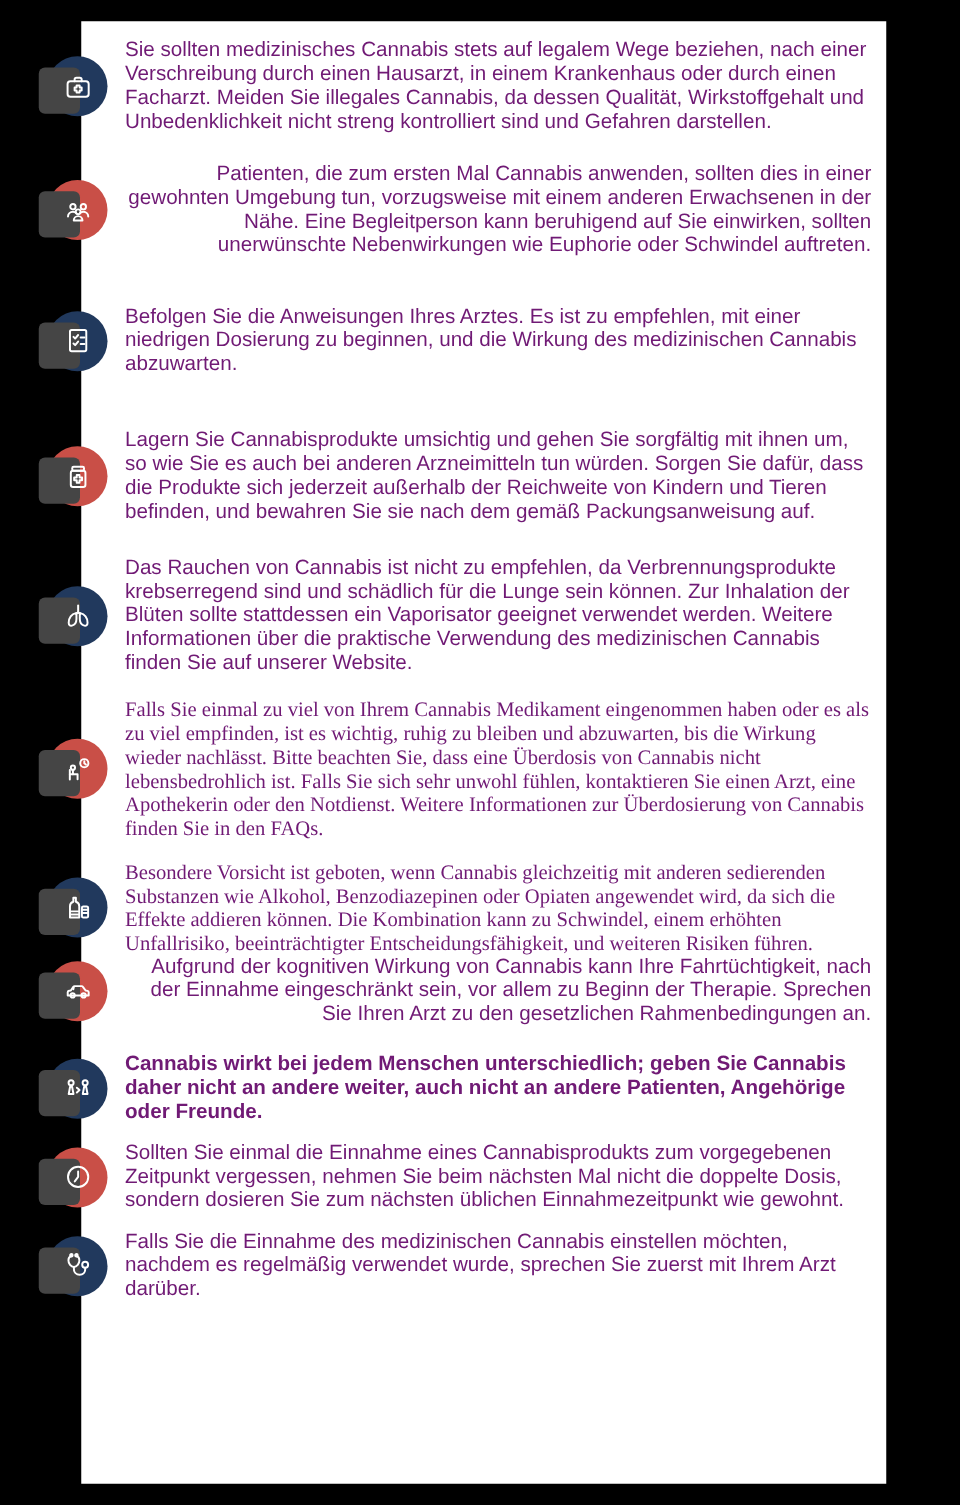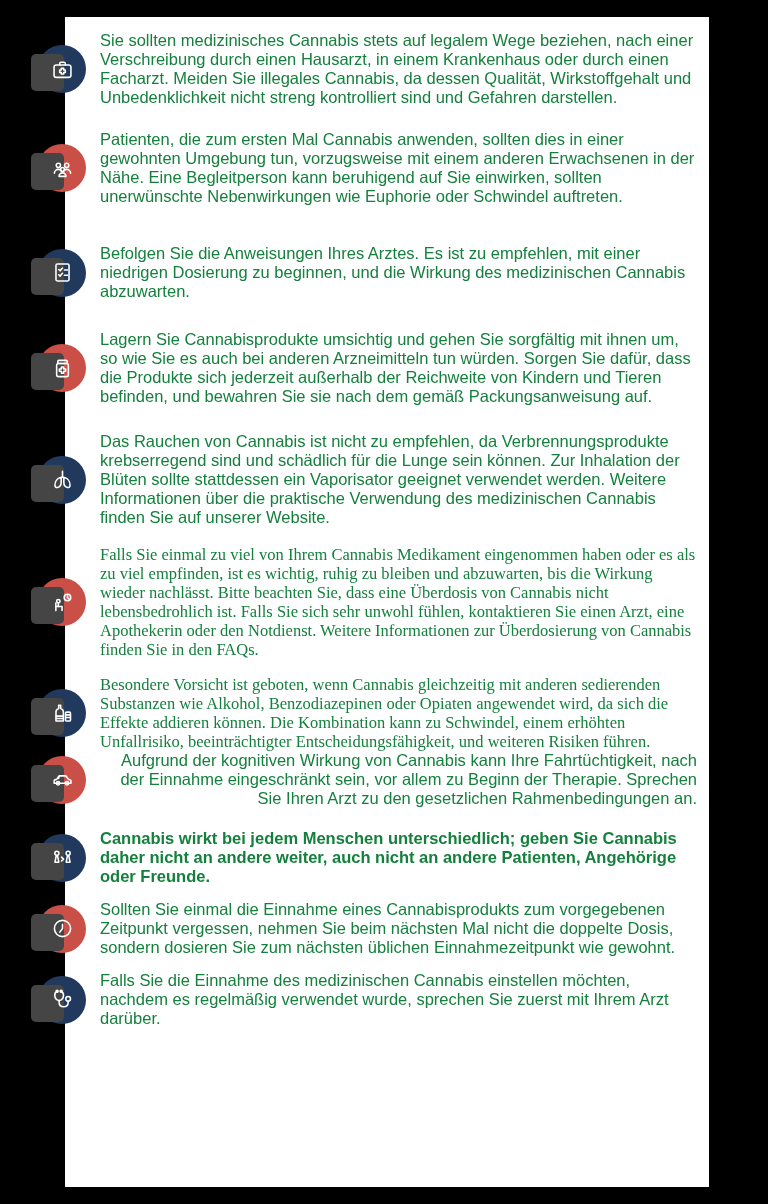--- a/index.html
+++ b/index.html
@@ -1,38 +1,38 @@
 <!DOCTYPE html>
 <html><head>
 <meta charset="utf-8">
 <style>
   html,body{margin:0;padding:0;background:#000;}
   #screen{position:relative;width:768px;height:1204px;background:#000;overflow:hidden;
           font-family:"Liberation Sans","DejaVu Sans",sans-serif;}
   .card{position:absolute;left:65px;top:17px;width:644px;height:1170px;background:#fff;
         box-sizing:border-box;padding:14px 12px 8px 35px;}
   .item{position:relative;}
-  .item:nth-child(2){margin-top:23px;}
+  .item:nth-child(2){margin-top:23px;text-align:right;}
   .item:nth-child(3){margin-top:38px;}
-  .item:nth-child(4){margin-top:29px;}
+  .item:nth-child(4){margin-top:42px;}
   .item:nth-child(5){margin-top:26px;}
   .item:nth-child(6){margin-top:18px;font-family:Liberation Serif, serif;}
   .item:nth-child(7){margin-top:16px;font-family:Liberation Serif, serif;}
   .item:nth-child(8){text-align:right;}
   .item:nth-child(9){margin-top:21px;font-weight:bold;}
   .item:nth-child(10){margin-top:14px;}
   .item:nth-child(11){margin-top:14px;}
   .icon-badge{position:absolute;left:-62px;top:50%;transform:translateY(-50%);
         width:48px;height:48px;border-radius:50%;
         display:flex;align-items:center;justify-content:center;}
   
   .icon-badge::before{content:"";position:absolute;z-index:-1;left:-7px;top:9px;
         width:33px;height:37px;background:#454545;border-radius:5px;}
   .icon-badge svg{width:27px;height:27px;display:block;}
-  .advice-text{font-size:16.5px;line-height:19px;color:#15803d;letter-spacing:0;}
+  .advice-text{font-size:16.5px;line-height:19px;color:#701a75;letter-spacing:0;}
 </style>
 </head>
 <body>
 
 <div id="screen">
   <main class="card" id="advice-card">
   <section class="item">
     <span class="icon-badge" style="background: rgb(33, 57, 93);">
           <svg viewBox="0 0 24 24" fill="none" stroke="#ffffff" stroke-width="1.4" stroke-linecap="round" stroke-linejoin="round">
             <rect x="4.5" y="8" width="15" height="11" rx="2"></rect>

